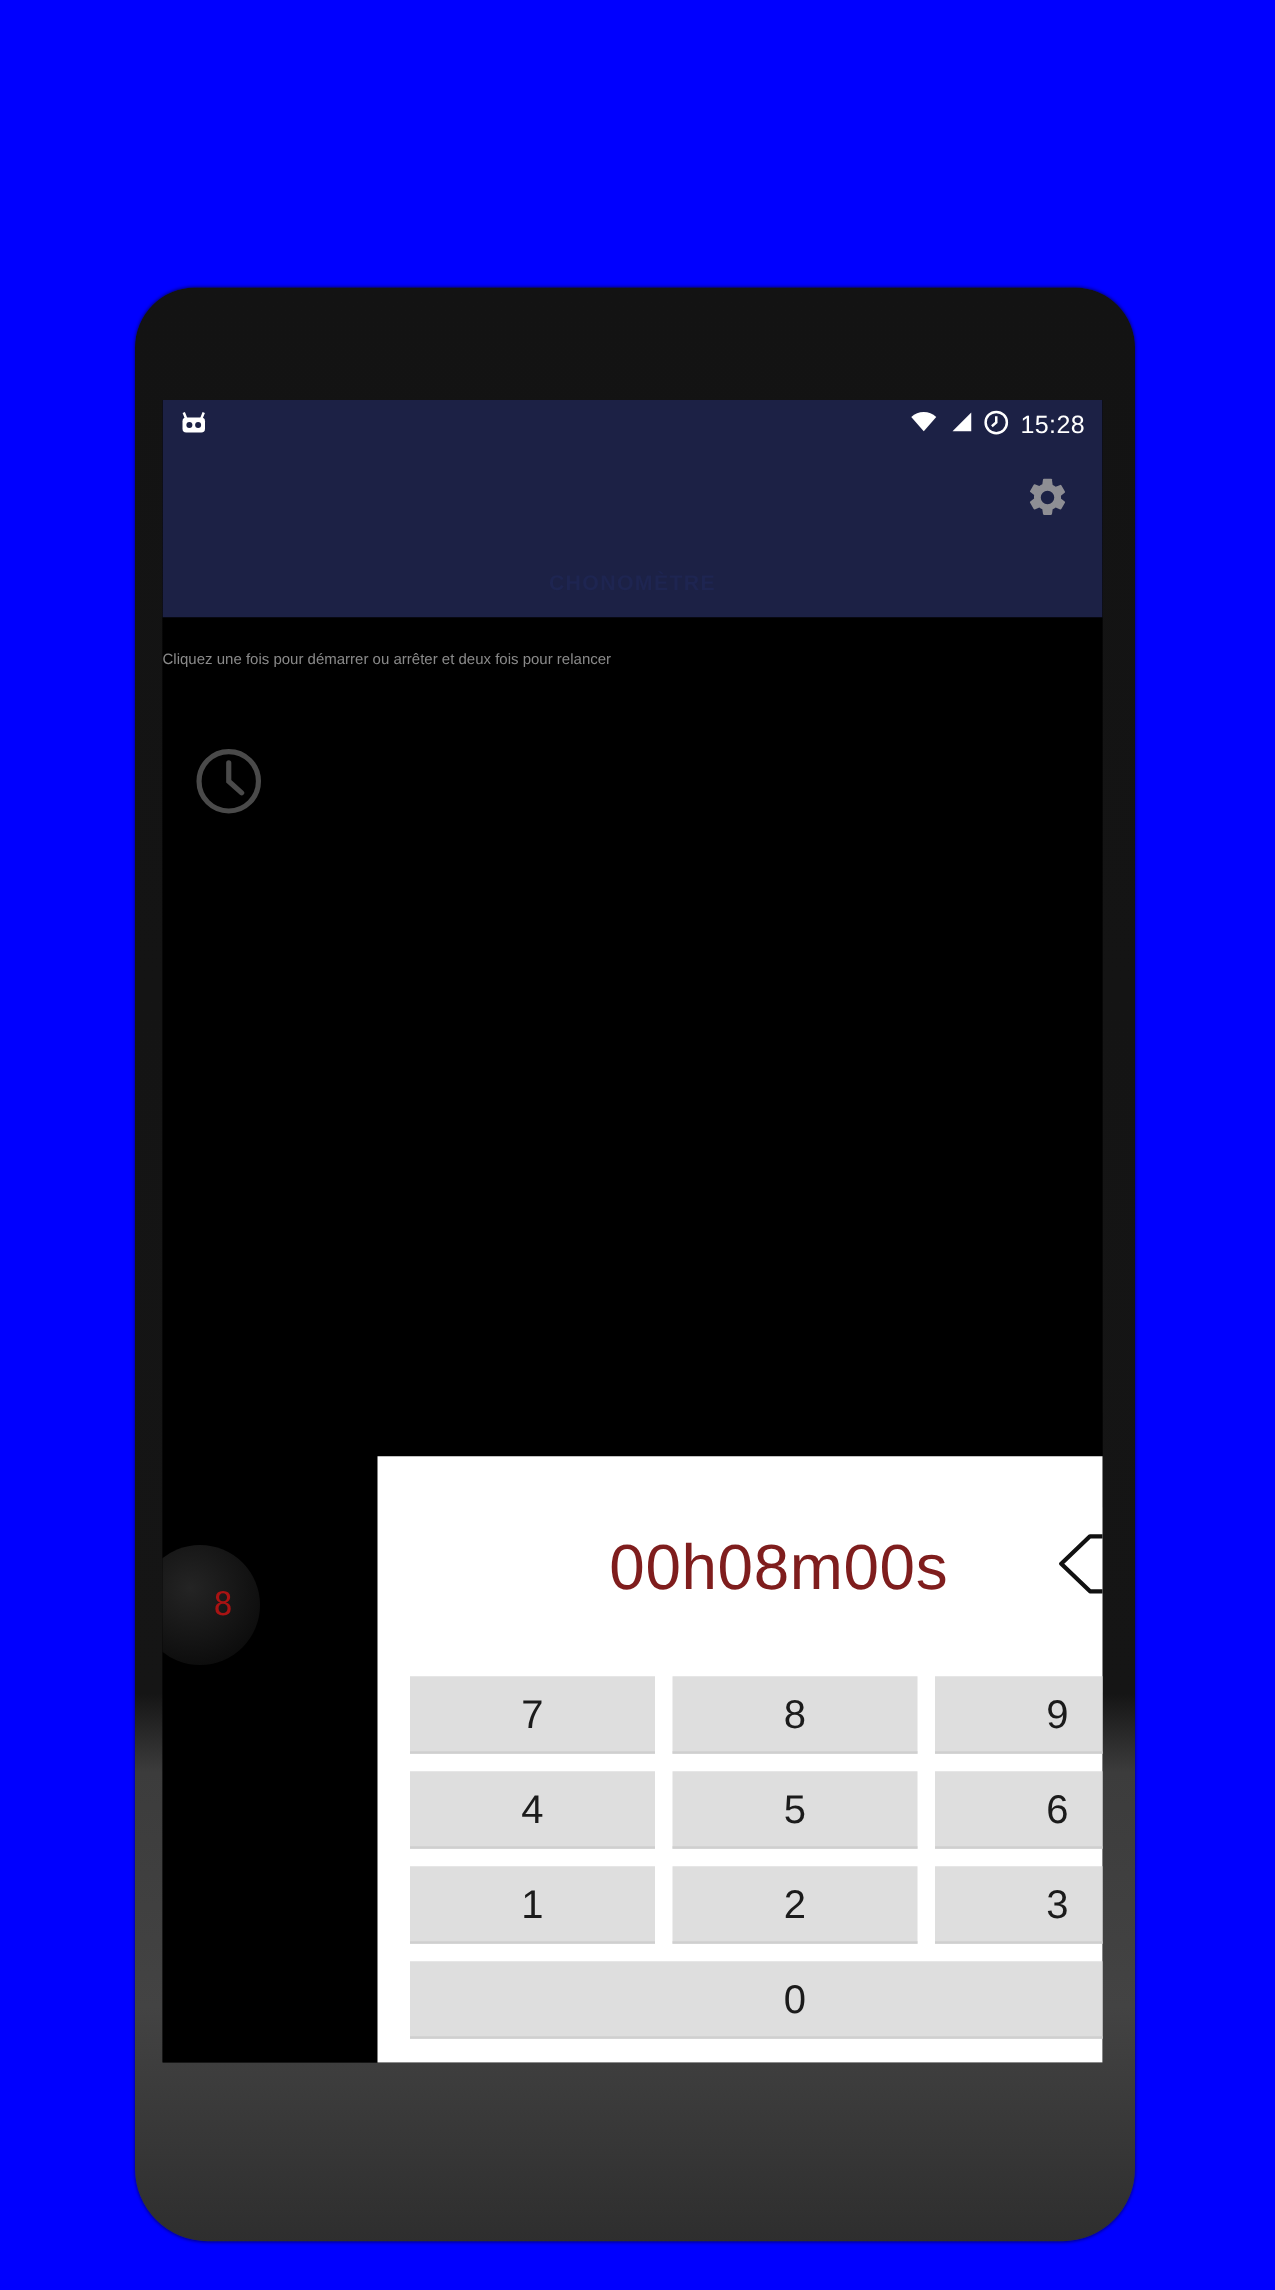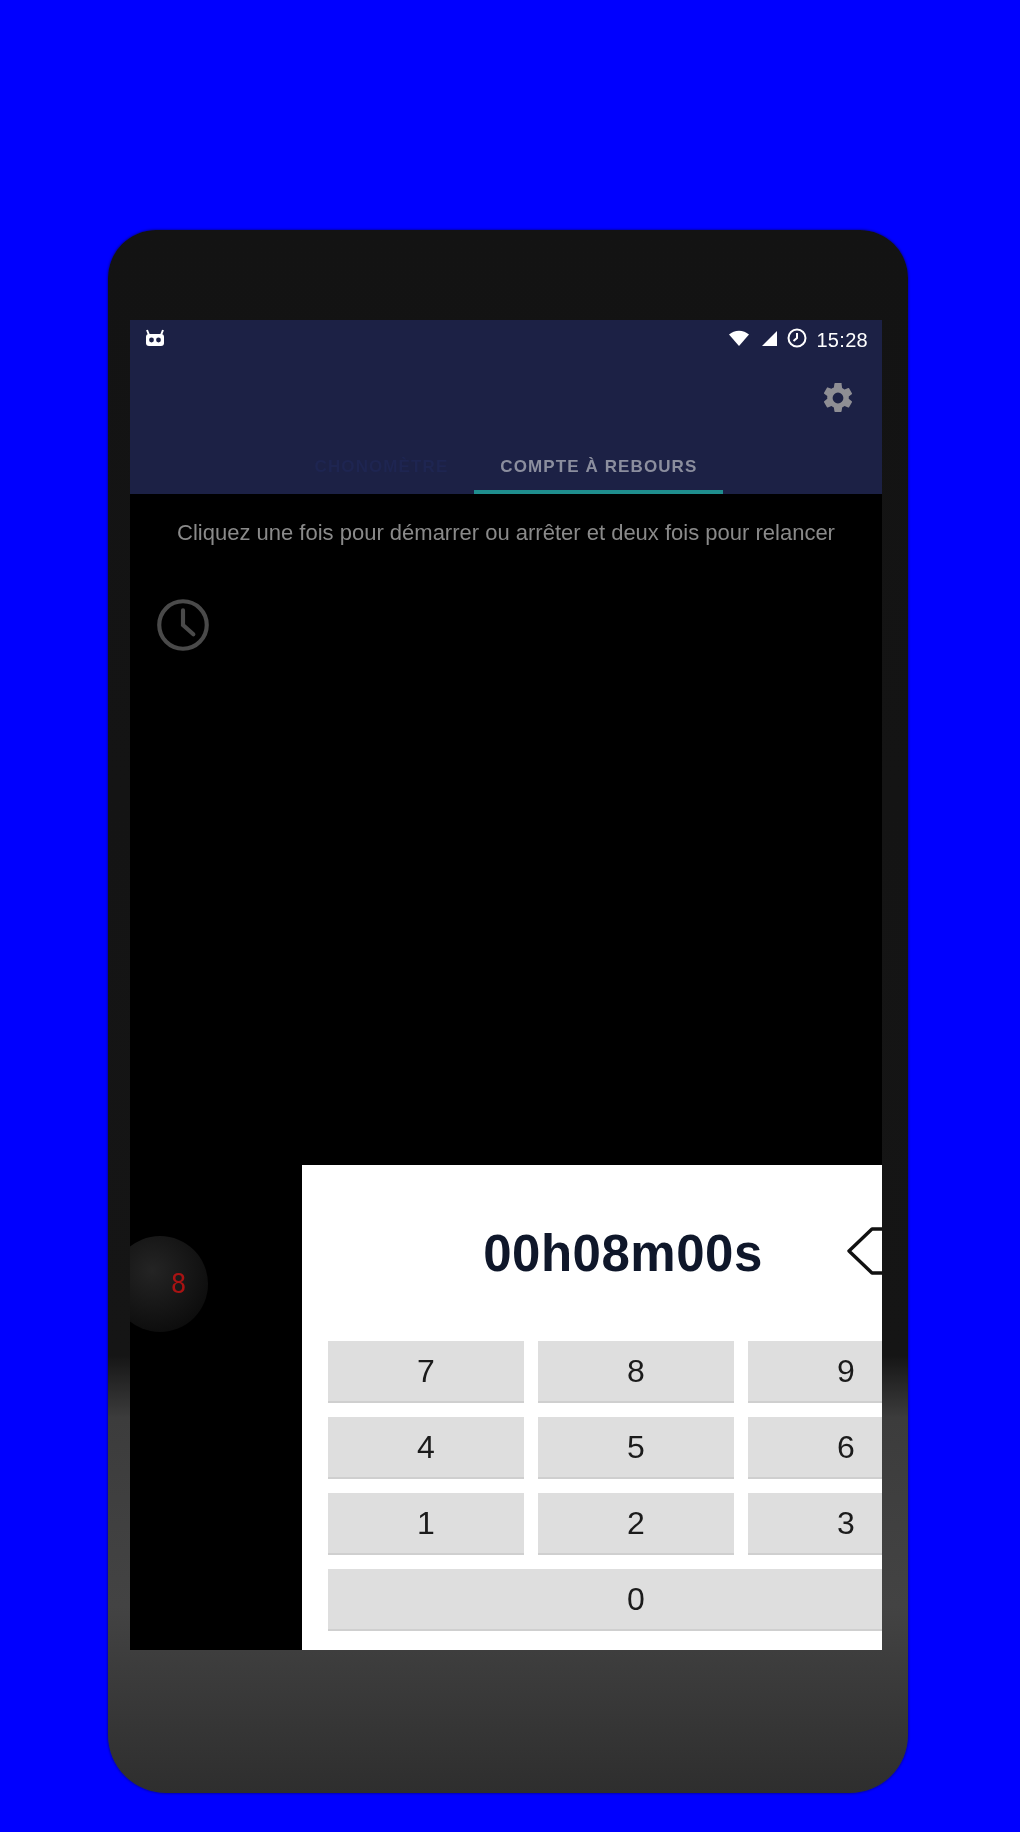--- a/index.html
+++ b/index.html
@@ -120,23 +120,22 @@
   
   #content {
     position: relative;
     background: #000;
     height: 1156px;
   }
   #hint-text {
     position: absolute;
     top: 26px;
     left: 0; right: 0;
-    text-align: center;
     color: #8a8a8a;
-    font-size: 22px;
+    font-size: 12px;
   }
 
   #clock-outline-icon {
     position: absolute;
     left: 22px;
     top: 100px;
   }
 
   
   #left-red-timer {
@@ -222,22 +221,22 @@
   #dialog-head {
     height: 176px;
     display: flex;
     align-items: center;
     padding: 0 14px;
   }
   #time-display {
     flex: 1;
     text-align: center;
     font-size: 51px;
-    color: #0f172a;
-    font-weight: 700;
+    color: #7f1d1d;
+    font-weight: 400;
     letter-spacing: .5px;
     padding-left: 62px;
   }
   #backspace-button {
     width: 88px; height: 60px;
     display: flex; align-items: center; justify-content: center;
   }
 
   #keypad {
     display: grid;
@@ -314,23 +313,20 @@
           <svg width="36" height="36" viewBox="0 0 24 24">
             <path fill="#8e8e94" d="M19.14 12.94a7.5 7.5 0 0 0 .06-.94 7.5 7.5 0 0 0-.06-.94l2.03-1.58a.5.5 0 0 0 .12-.64l-1.92-3.32a.5.5 0 0 0-.6-.22l-2.39.96a7.2 7.2 0 0 0-1.62-.94l-.36-2.54A.5.5 0 0 0 13.9 2h-3.8a.5.5 0 0 0-.5.42l-.36 2.54c-.58.23-1.12.55-1.62.94l-2.39-.96a.5.5 0 0 0-.6.22L2.71 8.48a.5.5 0 0 0 .12.64l2.03 1.58a7.5 7.5 0 0 0 0 1.88l-2.03 1.58a.5.5 0 0 0-.12.64l1.92 3.32c.13.22.39.3.6.22l2.39-.96c.5.39 1.04.71 1.62.94l.36 2.54c.04.25.25.42.5.42h3.8c.25 0 .46-.17.5-.42l.36-2.54c.58-.23 1.12-.55 1.62-.94l2.39.96c.22.08.47 0 .6-.22l1.92-3.32a.5.5 0 0 0-.12-.64l-2.03-1.58zM12 15.6A3.6 3.6 0 1 1 15.6 12 3.6 3.6 0 0 1 12 15.6z"></path>
           </svg>
         </span>
       </div>
     </div>
 
     <div id="tab-bar">
       <div class="tab inactive">
         <span>CHONOMÈTRE</span>
-      </div>
-      <div class="tab active">
-        <span>COMPTE À REBOURS</span>
       </div>
     </div>
 
     <div id="content">
 
       <div id="hint-text">Cliquez une fois pour démarrer ou arrêter et deux fois pour relancer</div>
 
       <span id="clock-outline-icon">
         <svg width="62" height="62" viewBox="0 0 24 24">
           <circle cx="12" cy="12" r="9.2" fill="none" stroke="#4a4a4a" stroke-width="1.6"></circle>

